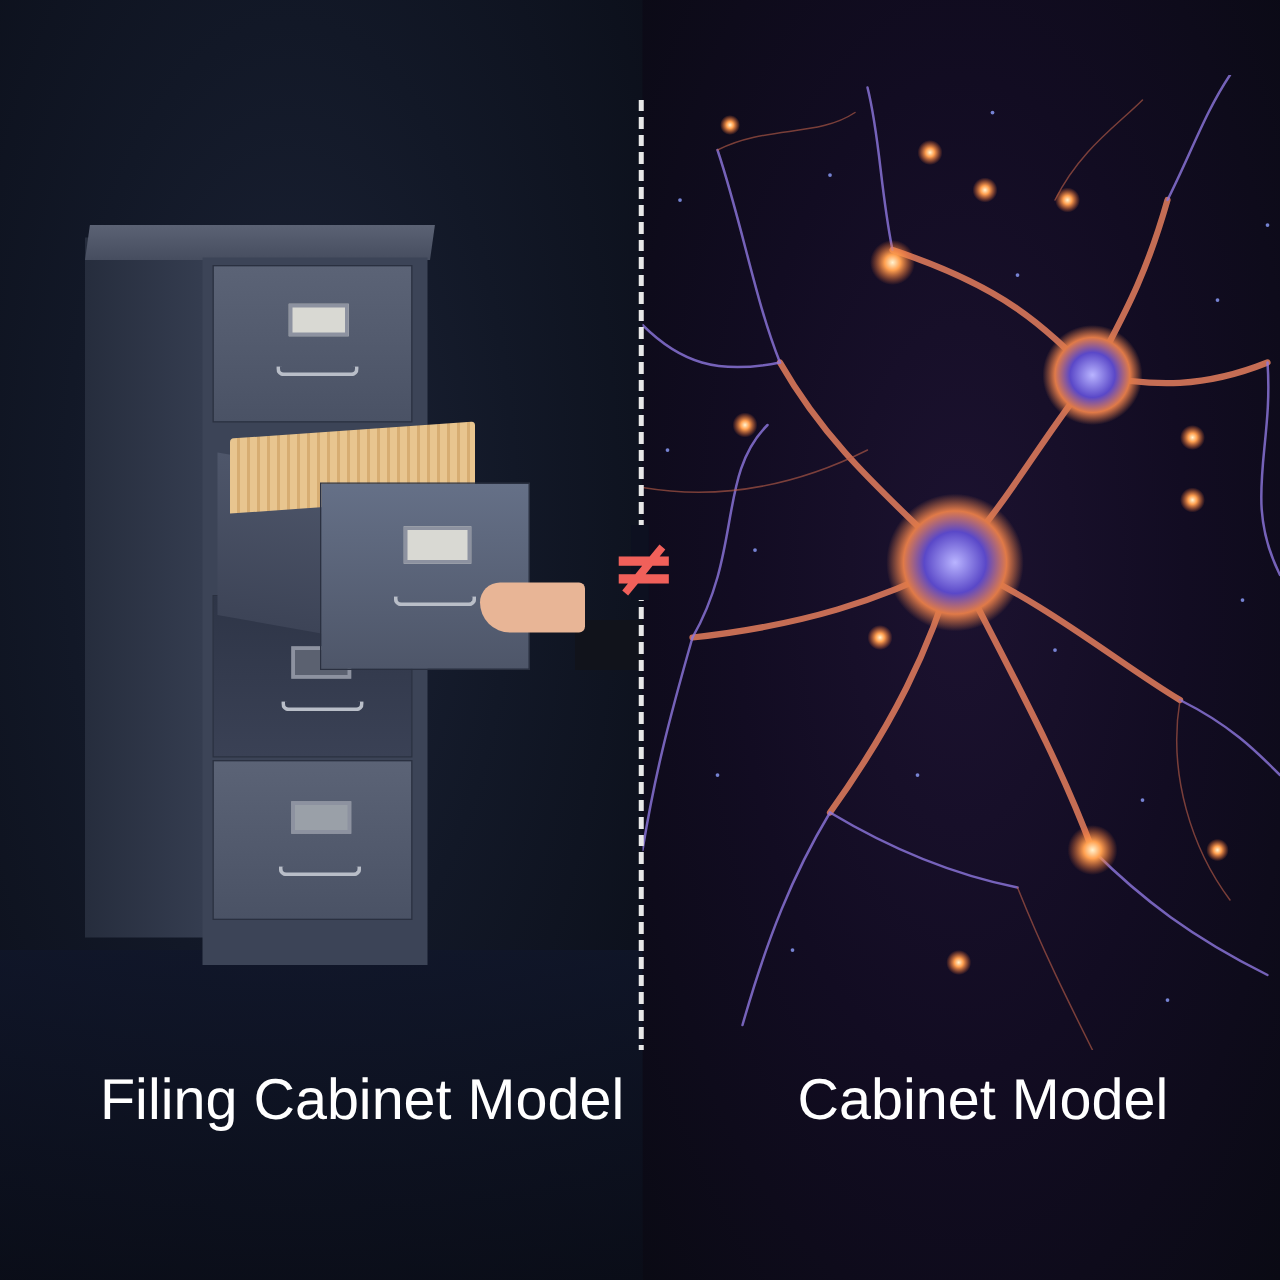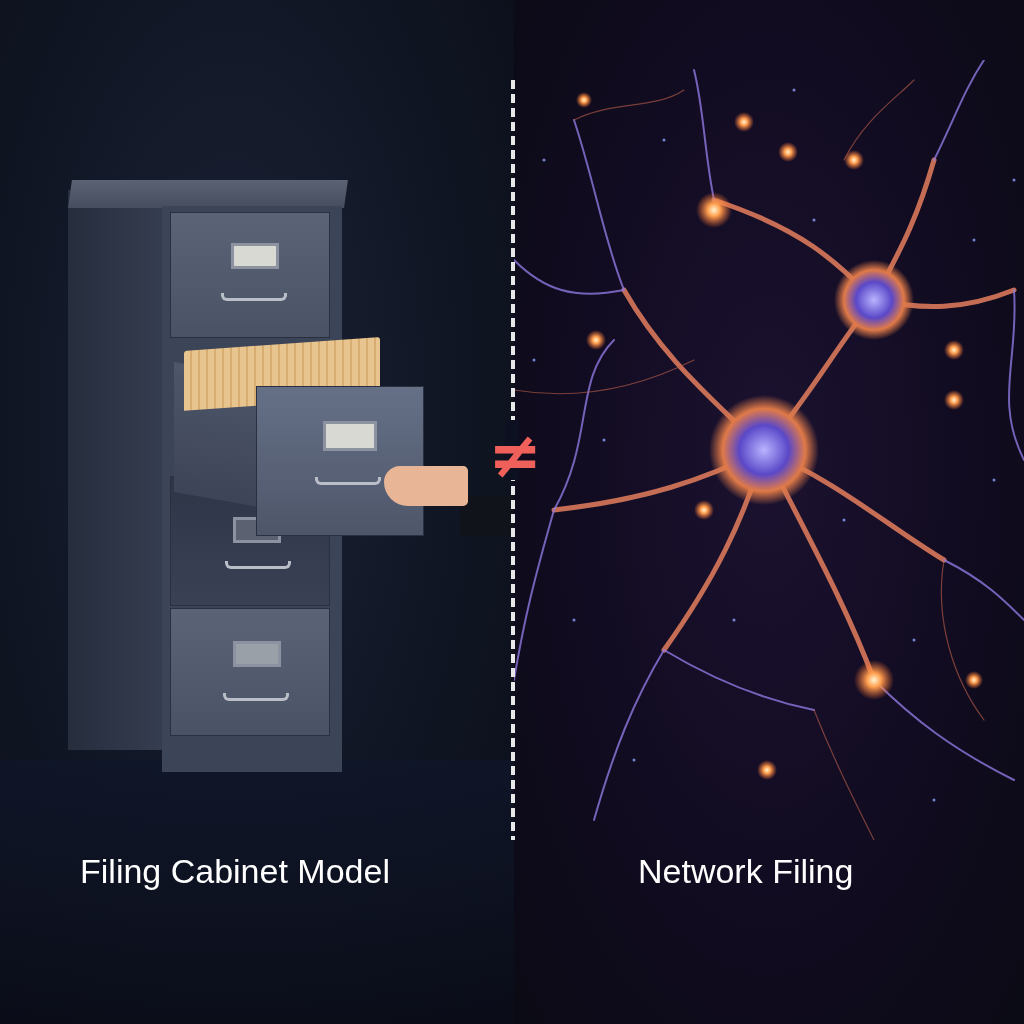--- a/index.html
+++ b/index.html
@@ -6,21 +6,21 @@
   body{width:1024px;height:1024px;overflow:hidden;background:#0b0e1a;font-family:"DejaVu Sans",sans-serif;position:relative;}
   .bg-left{position:absolute;left:0;top:0;width:514px;height:1024px;
     background:radial-gradient(ellipse at 45% 40%, #1c2336 0%, #121827 45%, #0a0d17 100%);}
   .bg-right{position:absolute;left:514px;top:0;width:510px;height:1024px;
     background:radial-gradient(ellipse at 50% 45%, #1c1230 0%, #120c22 50%, #0a0a14 100%);}
   .floor{position:absolute;left:0;top:760px;width:514px;height:264px;background:linear-gradient(#10162a,#0a0d18);opacity:.8;}
   .divider{position:absolute;left:511px;top:80px;width:4px;height:760px;
     background:repeating-linear-gradient(to bottom,#e8e8e8 0 9px,transparent 9px 14px);}
   .divider-gap{position:absolute;left:505px;top:420px;width:14px;height:60px;background:#0d1020;}
   .neq{position:absolute;left:480px;top:420px;width:70px;height:70px;color:#f0605a;font-size:64px;line-height:70px;text-align:center;font-weight:bold;}
-  .caption{position:absolute;top:852px;color:#ffffff;font-size:34px;font-family:"Liberation Sans",sans-serif;}
+  .caption{position:absolute;top:852px;color:#ffffff;font-size:46px;font-family:"Liberation Sans",sans-serif;}
   .cap-left{left:80px;}
   .cap-right{left:638px;}
 
   
   .cab-side{position:absolute;left:68px;top:190px;width:96px;height:560px;background:linear-gradient(90deg,#262d3d,#353d50);}
   .cab-top{position:absolute;left:68px;top:180px;width:276px;height:28px;background:linear-gradient(#5b6274,#464d5f);transform:skewX(-8deg);transform-origin:left bottom;}
   .cab-front{position:absolute;left:162px;top:206px;width:180px;height:566px;background:#3c4457;}
   .drawer{position:absolute;left:8px;width:160px;background:linear-gradient(#5b6376,#4a5265);border:1px solid #2a3040;box-sizing:border-box;}
   .label{position:absolute;width:48px;height:26px;background:#d9d9d3;border:3px solid #8d92a0;box-sizing:border-box;}
   .handle{position:absolute;width:66px;height:8px;border:3px solid #b9bec8;border-top:none;border-radius:0 0 6px 6px;box-sizing:border-box;}
@@ -146,13 +146,13 @@
       <circle cx="20" cy="300" r="1.5"></circle>
       <circle cx="500" cy="120" r="1.5"></circle>
   </g>
 </svg>
 
 <div class="divider"></div>
 <div class="divider-gap"></div>
 <div class="neq">≠</div>
 
 <div class="caption cap-left">Filing Cabinet Model</div>
-<div class="caption cap-right">Network Filing</div>
+<div class="caption cap-right">Cabinet Model</div>
 
 </body></html>

